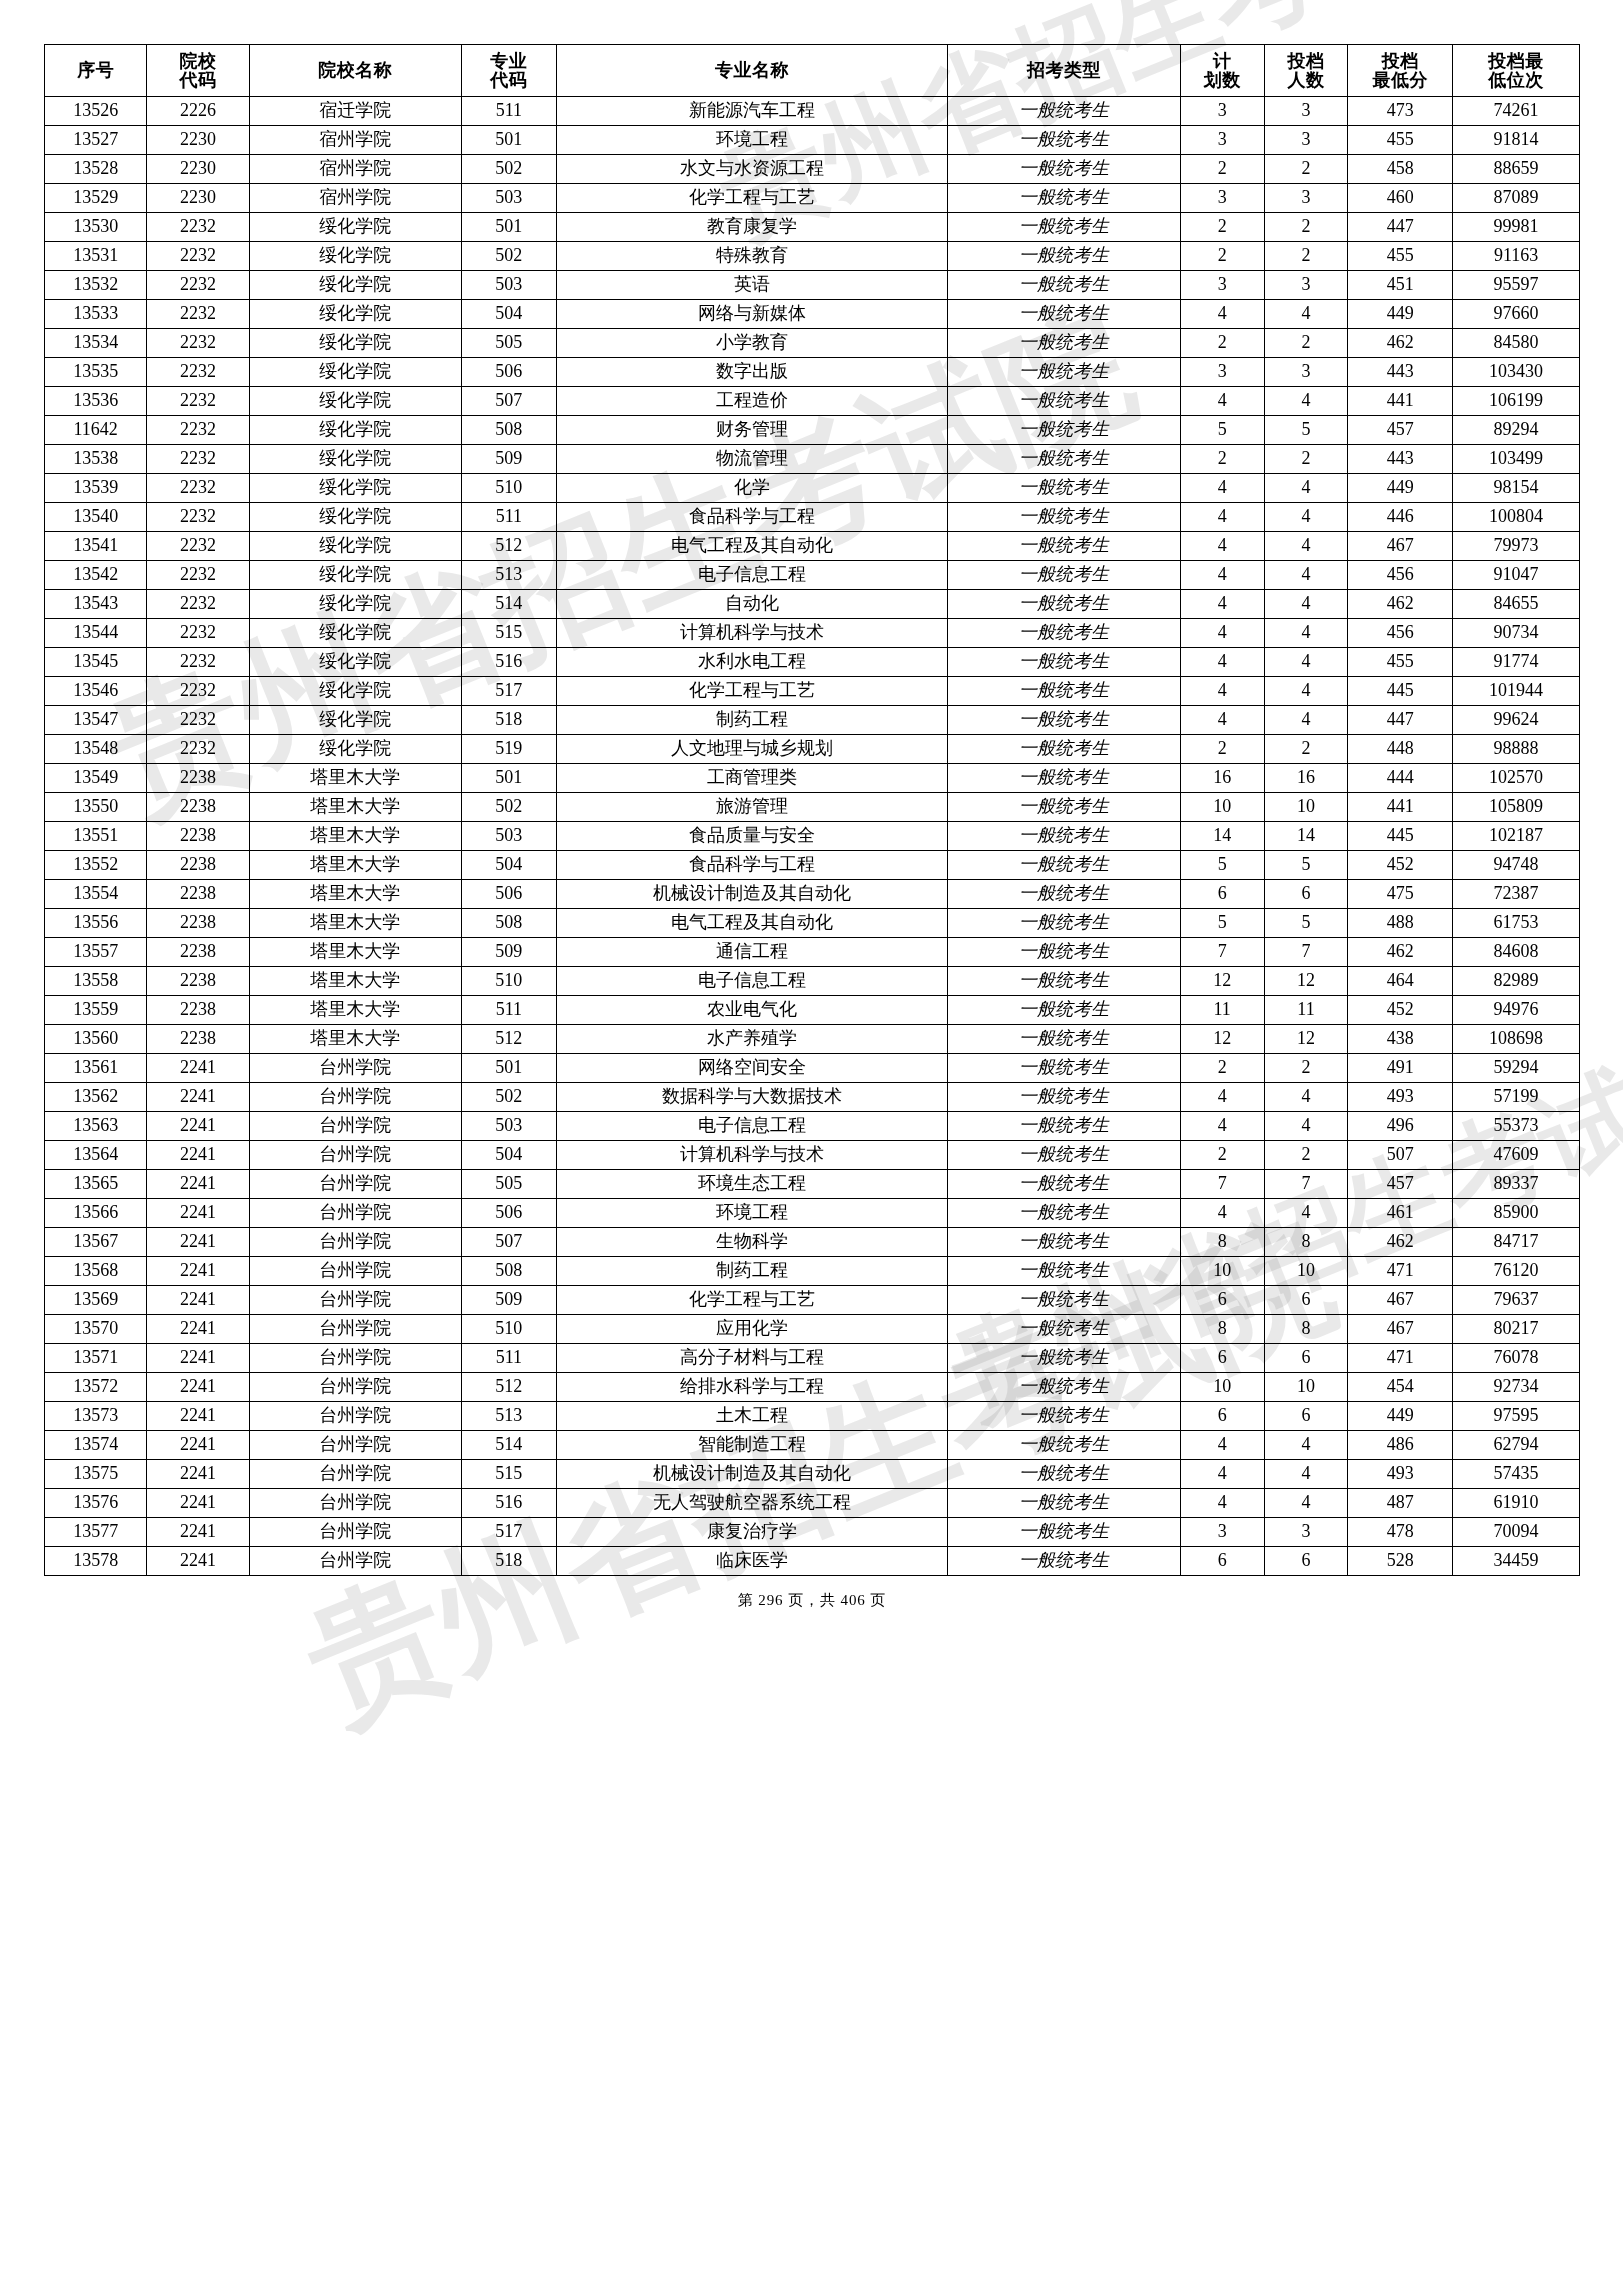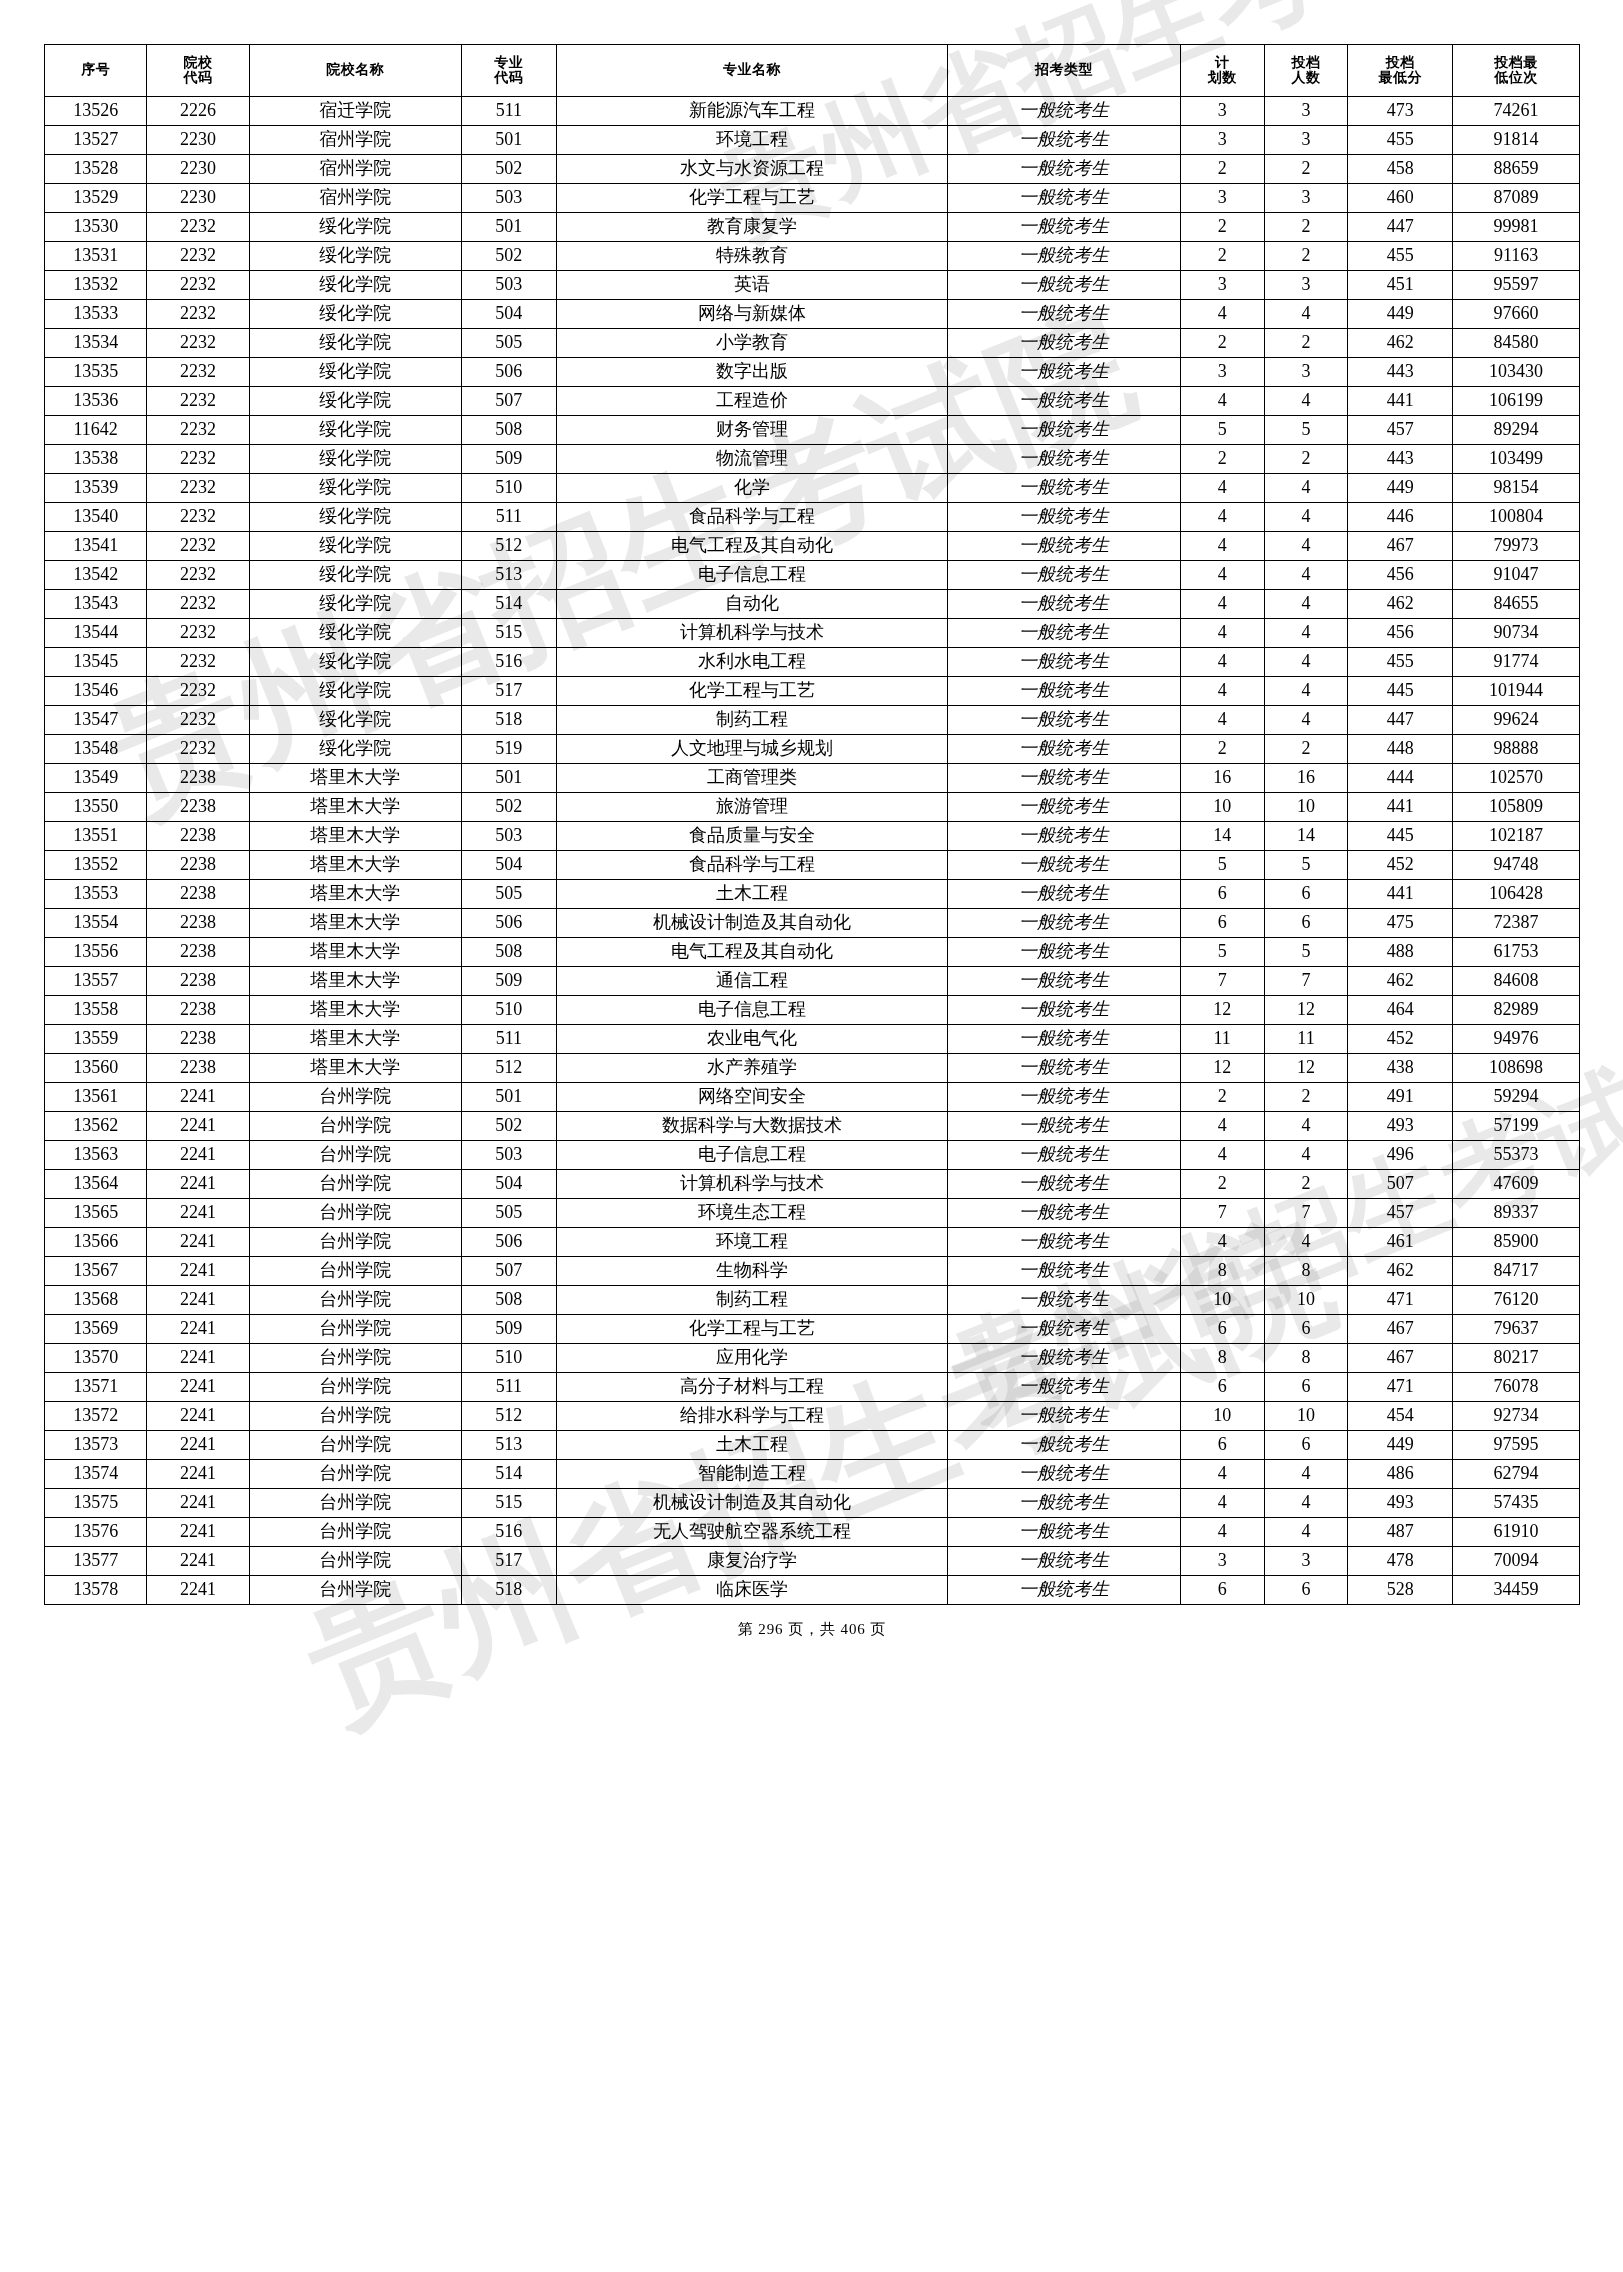--- a/index.html
+++ b/index.html
@@ -58,21 +58,21 @@
     border: 0.9px solid #000000;
     text-align: center;
     vertical-align: middle;
     font-size: 18px;
     line-height: 1.08;
     padding: 0;
     height: 28px;
     background: transparent;
   }
   table.data thead th {
-    font-size: 14px;
+    font-size: 18px;
     font-weight: bold;
     height: 51px;
     letter-spacing: 0.5px;
   }
   .th-two-line {
     display: block;
     line-height: 1.05;
   }
   
   col.c-seq   { width: 88px; }
@@ -486,32 +486,20 @@
           <td class="sname">塔里木大学</td>
           <td class="mcode">504</td>
           <td class="mname">食品科学与工程</td>
           <td class="type">一般统考生</td>
           <td class="plan">5</td>
           <td class="num">5</td>
           <td class="score">452</td>
           <td class="rank">94748</td>
         </tr>
         <tr>
-          <td class="seq">13553</td>
-          <td class="scode">2238</td>
-          <td class="sname">塔里木大学</td>
-          <td class="mcode">505</td>
-          <td class="mname">土木工程</td>
-          <td class="type">一般统考生</td>
-          <td class="plan">6</td>
-          <td class="num">6</td>
-          <td class="score">441</td>
-          <td class="rank">106428</td>
-        </tr>
-        <tr>
           <td class="seq">13554</td>
           <td class="scode">2238</td>
           <td class="sname">塔里木大学</td>
           <td class="mcode">506</td>
           <td class="mname">机械设计制造及其自动化</td>
           <td class="type">一般统考生</td>
           <td class="plan">6</td>
           <td class="num">6</td>
           <td class="score">475</td>
           <td class="rank">72387</td>

